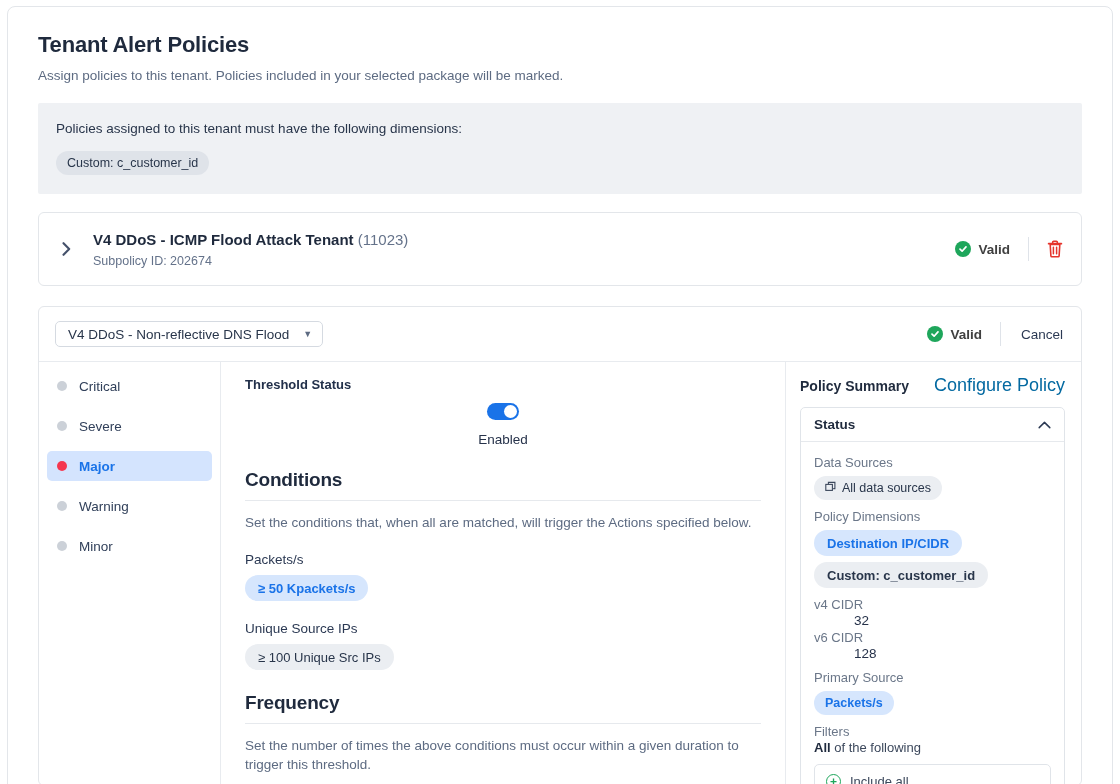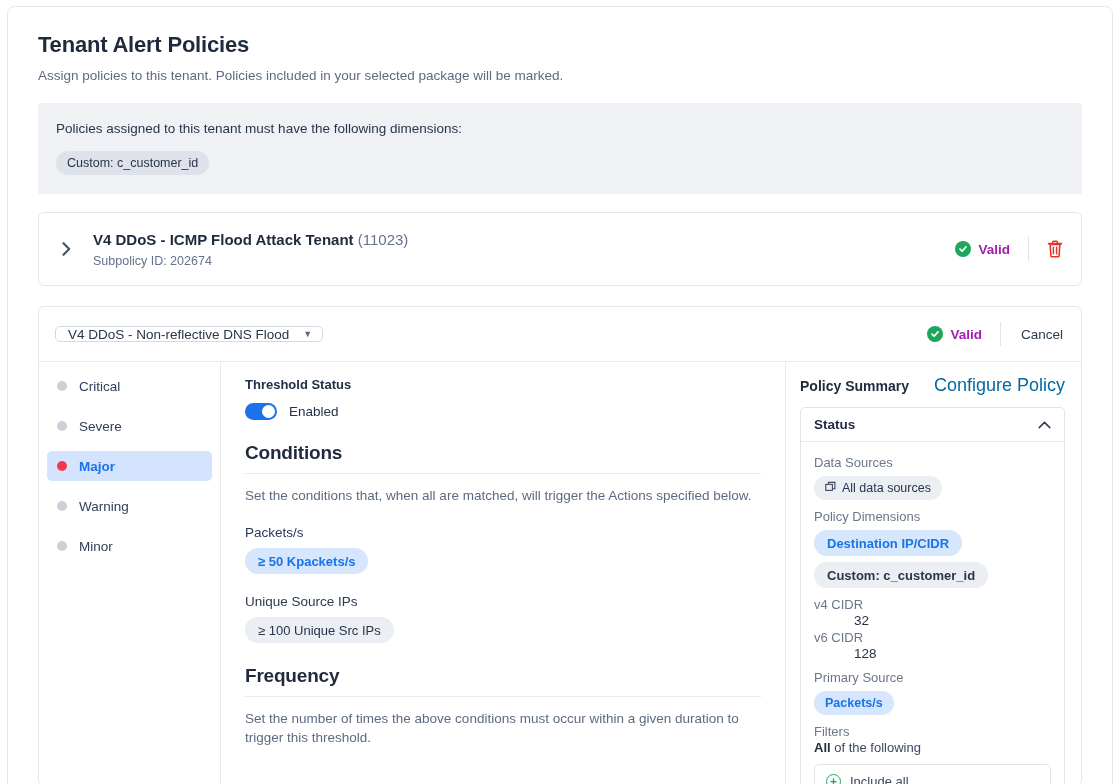--- a/index.html
+++ b/index.html
@@ -89,21 +89,21 @@
     line-height: 20px;
   }
   .policy-name .pid { font-weight: normal; color: #64728a; }
   .policy-sub {
     font-size: 12.5px;
     color: #64728a;
     margin-top: 4px;
   }
   .valid-wrap {
     display: flex; align-items: center; gap: 7px;
-    color: #a21caf; font-size: 13.5px; font-weight: bold;
+    color: #404040; font-size: 13.5px; font-weight: bold;
   }
   .check-circle {
     width: 16px; height: 16px; border-radius: 50%;
     background: #1ea65b;
     display: inline-flex; align-items: center; justify-content: center;
     flex: 0 0 auto;
   }
   .check-circle svg { display: block; }
   .vdiv { width: 1px; height: 24px; background: #dfe3e9; margin: 0 18px; }
   .trash { cursor: pointer; display: flex; align-items: center; }
@@ -116,21 +116,21 @@
     overflow: hidden;
     height: 480px;
   }
   .editor-head {
     height: 54px;
     display: flex; align-items: center;
     padding: 0 16px 0 16px;
   }
   .select-box {
     display: inline-flex; align-items: center; gap: 14px;
-    height: 16px;
+    height: 26px;
     border: 1px solid #d5dae1;
     border-radius: 5px;
     padding: 0 10px 0 12px;
     font-size: 13.5px;
     color: #28354a;
     background: #fff;
     cursor: pointer;
   }
   .caret { color: #5d6b82; font-size: 9px; line-height: 1; }
   .head-right { margin-left: auto; display: flex; align-items: center; }
@@ -165,21 +165,21 @@
   .main-pane {
     flex: 1 1 auto;
     padding: 15px 24px 0 24px;
     overflow: hidden;
   }
   .field-label {
     font-size: 13px;
     font-weight: bold;
     color: #22304a;
   }
-  .toggle-row { display: flex; align-items: center; gap: 12px; margin-top: 11px; }
+  .toggle-row { display: flex; align-items: center; gap: 12px; margin-top: 11px; flex-direction: column; }
   .toggle {
     width: 32px; height: 17px; border-radius: 9px;
     background: #1a73e8; position: relative; cursor: pointer; flex: 0 0 auto;
   }
   .toggle .knob {
     position: absolute; right: 2px; top: 2px;
     width: 13px; height: 13px; border-radius: 50%; background: #fff;
   }
   .toggle-label { font-size: 13.5px; color: #26324a; }
 

